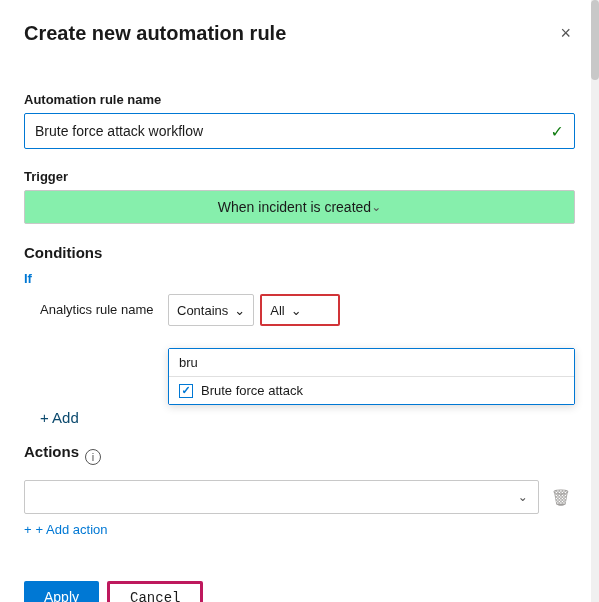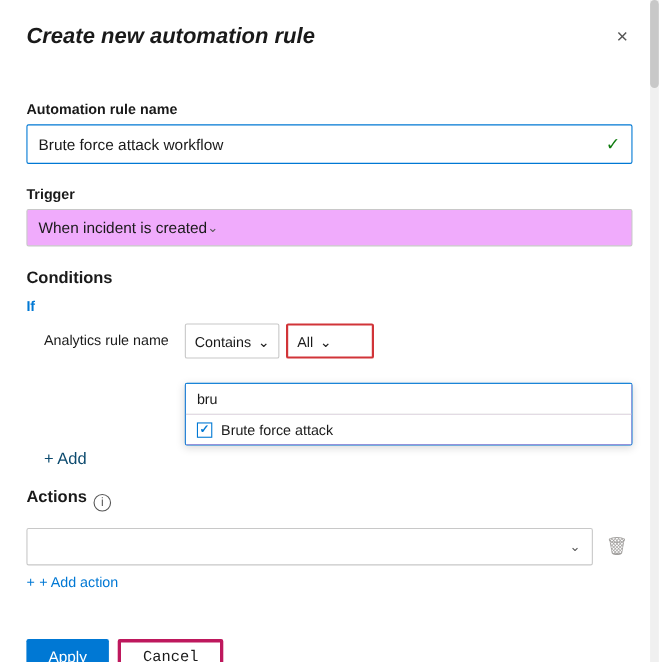--- a/index.html
+++ b/index.html
@@ -28,21 +28,20 @@
       justify-content: space-between;
       align-items: center;
       padding: 20px 24px 16px 24px;
       border-bottom: none;
     }
 
     .dialog-title {
       font-size: 20px;
       font-weight: 600;
       color: #1a1a1a;
-      font-style: italic;
     }
 
     .close-btn {
       background: none;
       border: none;
       cursor: pointer;
       font-size: 18px;
       color: #555;
       padding: 4px;
       line-height: 1;
@@ -111,25 +110,25 @@
       font-size: 16px;
     }
 
     .dropdown-btn {
       width: 100%;
       border: 1px solid #c8c8c8;
       border-radius: 2px;
       padding: 6px 10px;
       font-size: 14px;
       color: #1a1a1a;
-      background: #f0abfc;
-      cursor: pointer;
-      display: flex;
-      align-items: center;
-      justify-content: flex-start;
+      background: #86efac;
+      cursor: pointer;
+      display: flex;
+      align-items: center;
+      justify-content: center;
       height: 34px;
       text-align: left;
     }
 
     .chevron-down {
       font-size: 12px;
       color: #555;
     }
 
     .section-title {

